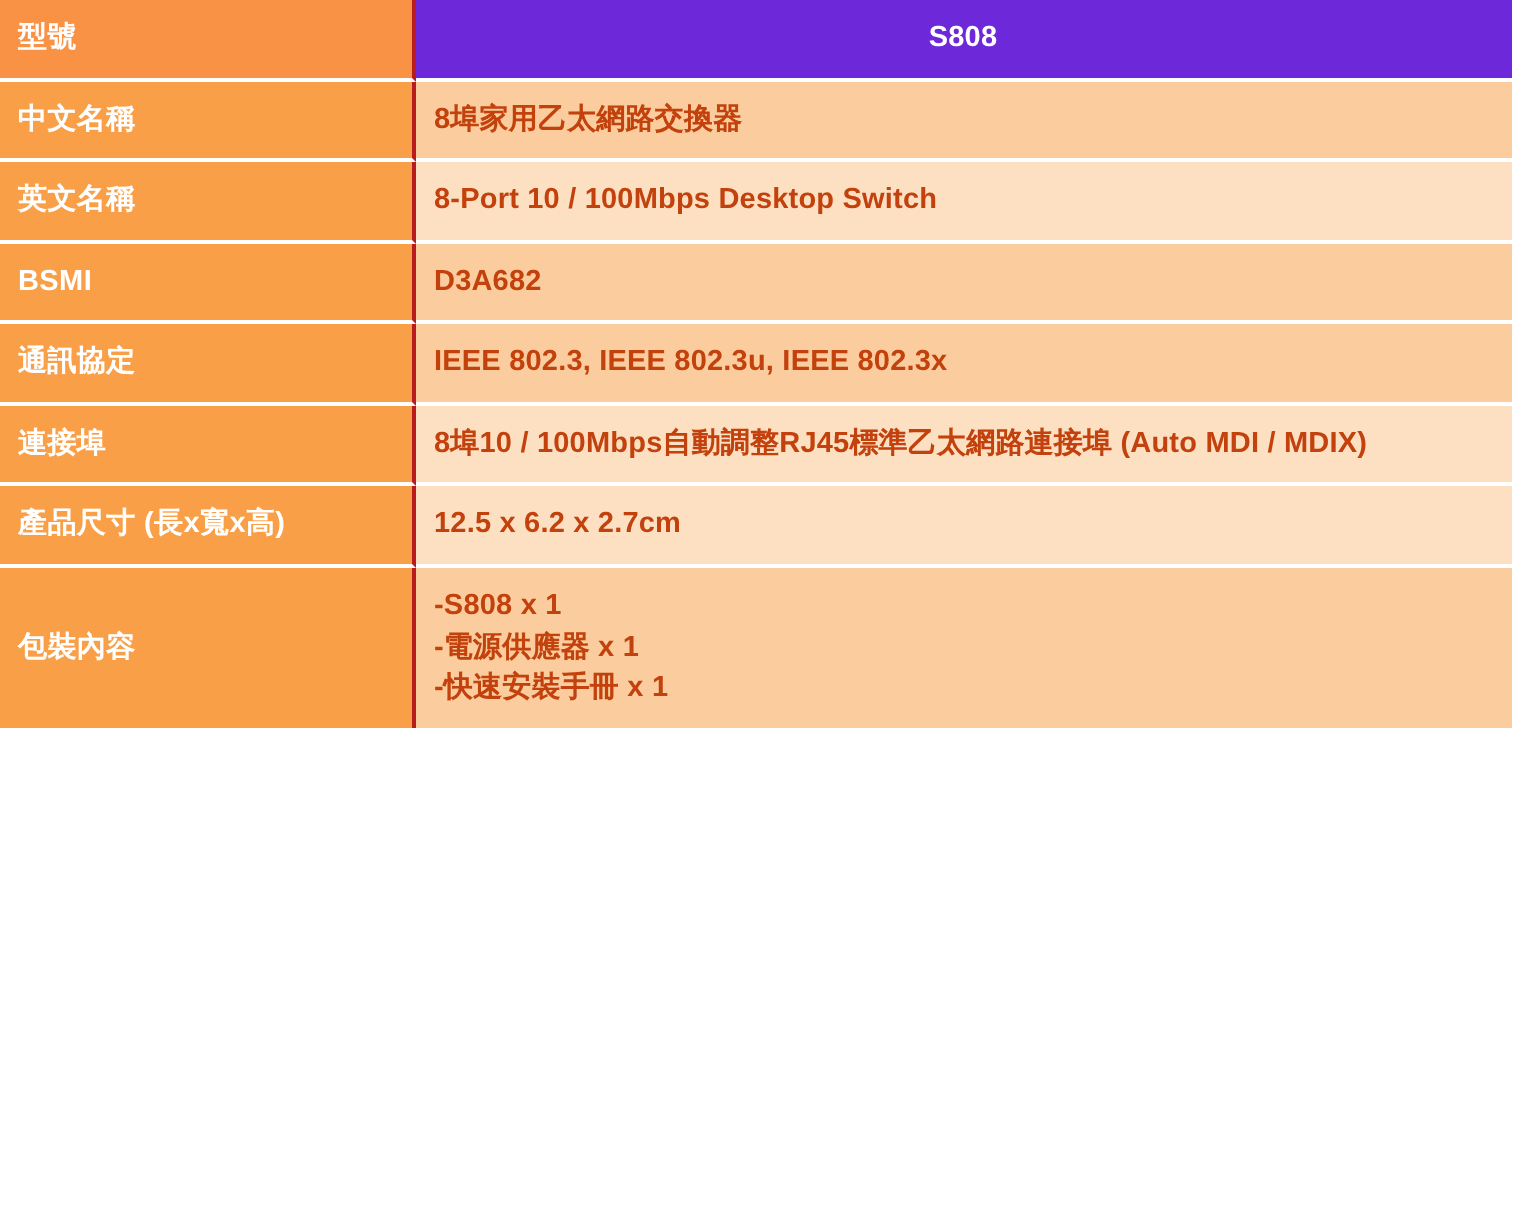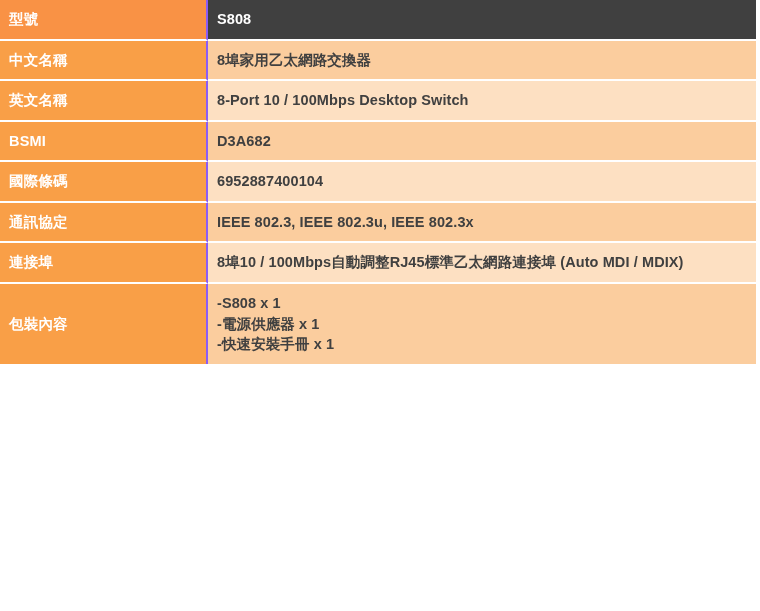--- a/index.html
+++ b/index.html
@@ -37,41 +37,42 @@
     border: 0;
     border-bottom: 2px solid #ffffff;
     word-break: break-word;
   }
 
   
   #spec-table th.label-cell {
     background: #f99f47;
     color: #ffffff;
     font-weight: bold;
-    border-right: 2px solid #8b5cf6;
+    border-right: 2px solid #b91c1c;
     letter-spacing: 0.2px;
   }
 
   
   #spec-table td.value-cell {
-    color: #404040;
+    color: #c2410c;
     font-weight: bold;
     letter-spacing: 0.1px;
   }
   #spec-table td.value-cell.shade-a { background: #fbcd9e; }
   #spec-table td.value-cell.shade-b { background: #fde0c2; }
 
   
   #spec-table tr.header-row th.label-cell,
   #spec-table tr.header-row td.value-cell {
     background: #f99245;
     color: #ffffff;
   }
   #spec-table tr.header-row td.value-cell {
-    background: #404040;
+    background: #6d28d9;
+    text-align: center;
   }
 
   #spec-table tr:last-child th.label-cell,
   #spec-table tr:last-child td.value-cell {
     border-bottom: 0;
   }
 
   .multiline {
     white-space: pre-line;
   }
@@ -95,30 +96,30 @@
       </tr>
       <tr>
         <th class="label-cell">英文名稱</th>
         <td class="value-cell shade-b">8-Port 10 / 100Mbps Desktop Switch</td>
       </tr>
       <tr>
         <th class="label-cell">BSMI</th>
         <td class="value-cell shade-a">D3A682</td>
       </tr>
       <tr>
-        <th class="label-cell">國際條碼</th>
-        <td class="value-cell shade-b">6952887400104</td>
-      </tr>
-      <tr>
         <th class="label-cell">通訊協定</th>
         <td class="value-cell shade-a">IEEE 802.3, IEEE 802.3u, IEEE 802.3x</td>
       </tr>
       <tr>
         <th class="label-cell">連接埠</th>
         <td class="value-cell shade-b">8埠10 / 100Mbps自動調整RJ45標準乙太網路連接埠 (Auto MDI / MDIX)</td>
+      </tr>
+      <tr>
+        <th class="label-cell">產品尺寸 (長x寬x高)</th>
+        <td class="value-cell shade-b">12.5 x 6.2 x 2.7cm</td>
       </tr>
       <tr>
         <th class="label-cell">包裝內容</th>
         <td class="value-cell multiline shade-a">-S808 x 1
 -電源供應器 x 1
 -快速安裝手冊 x 1</td>
       </tr>
     </tbody>
 </table>
 

